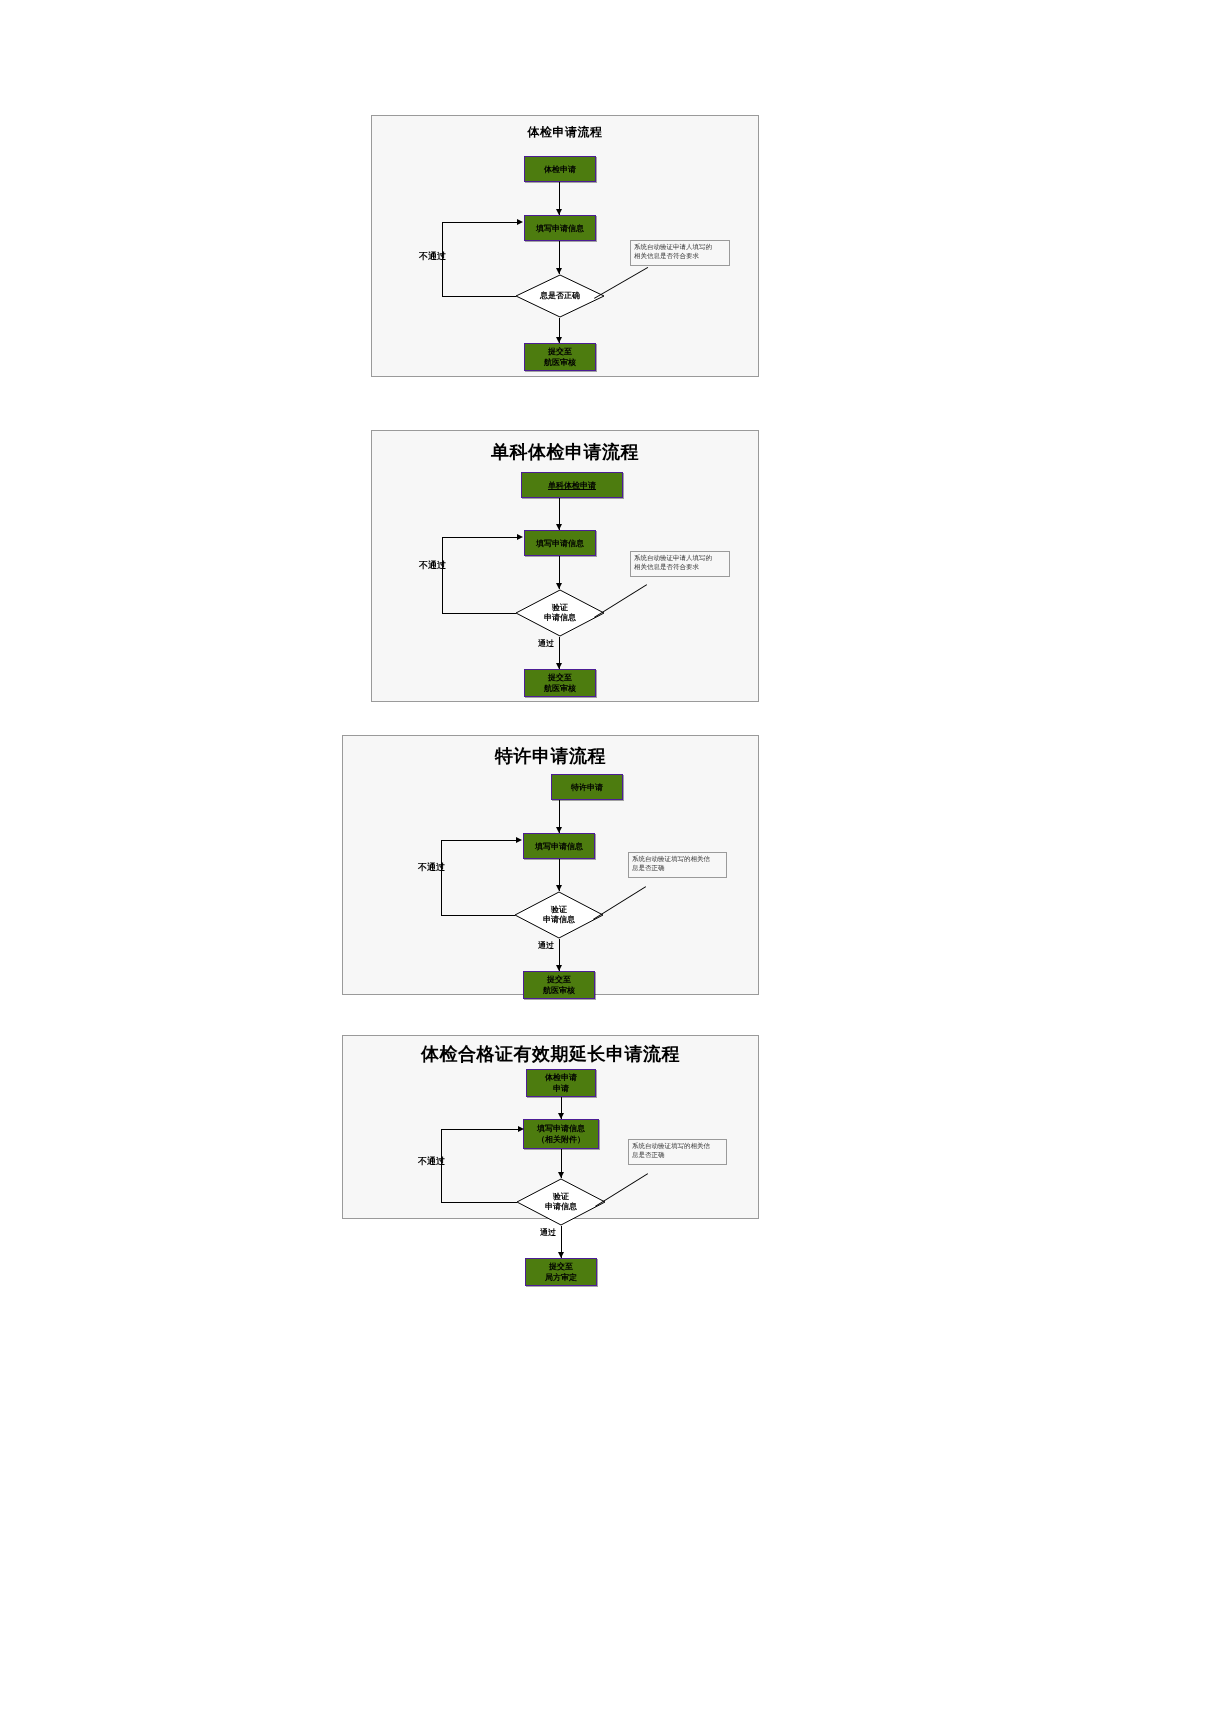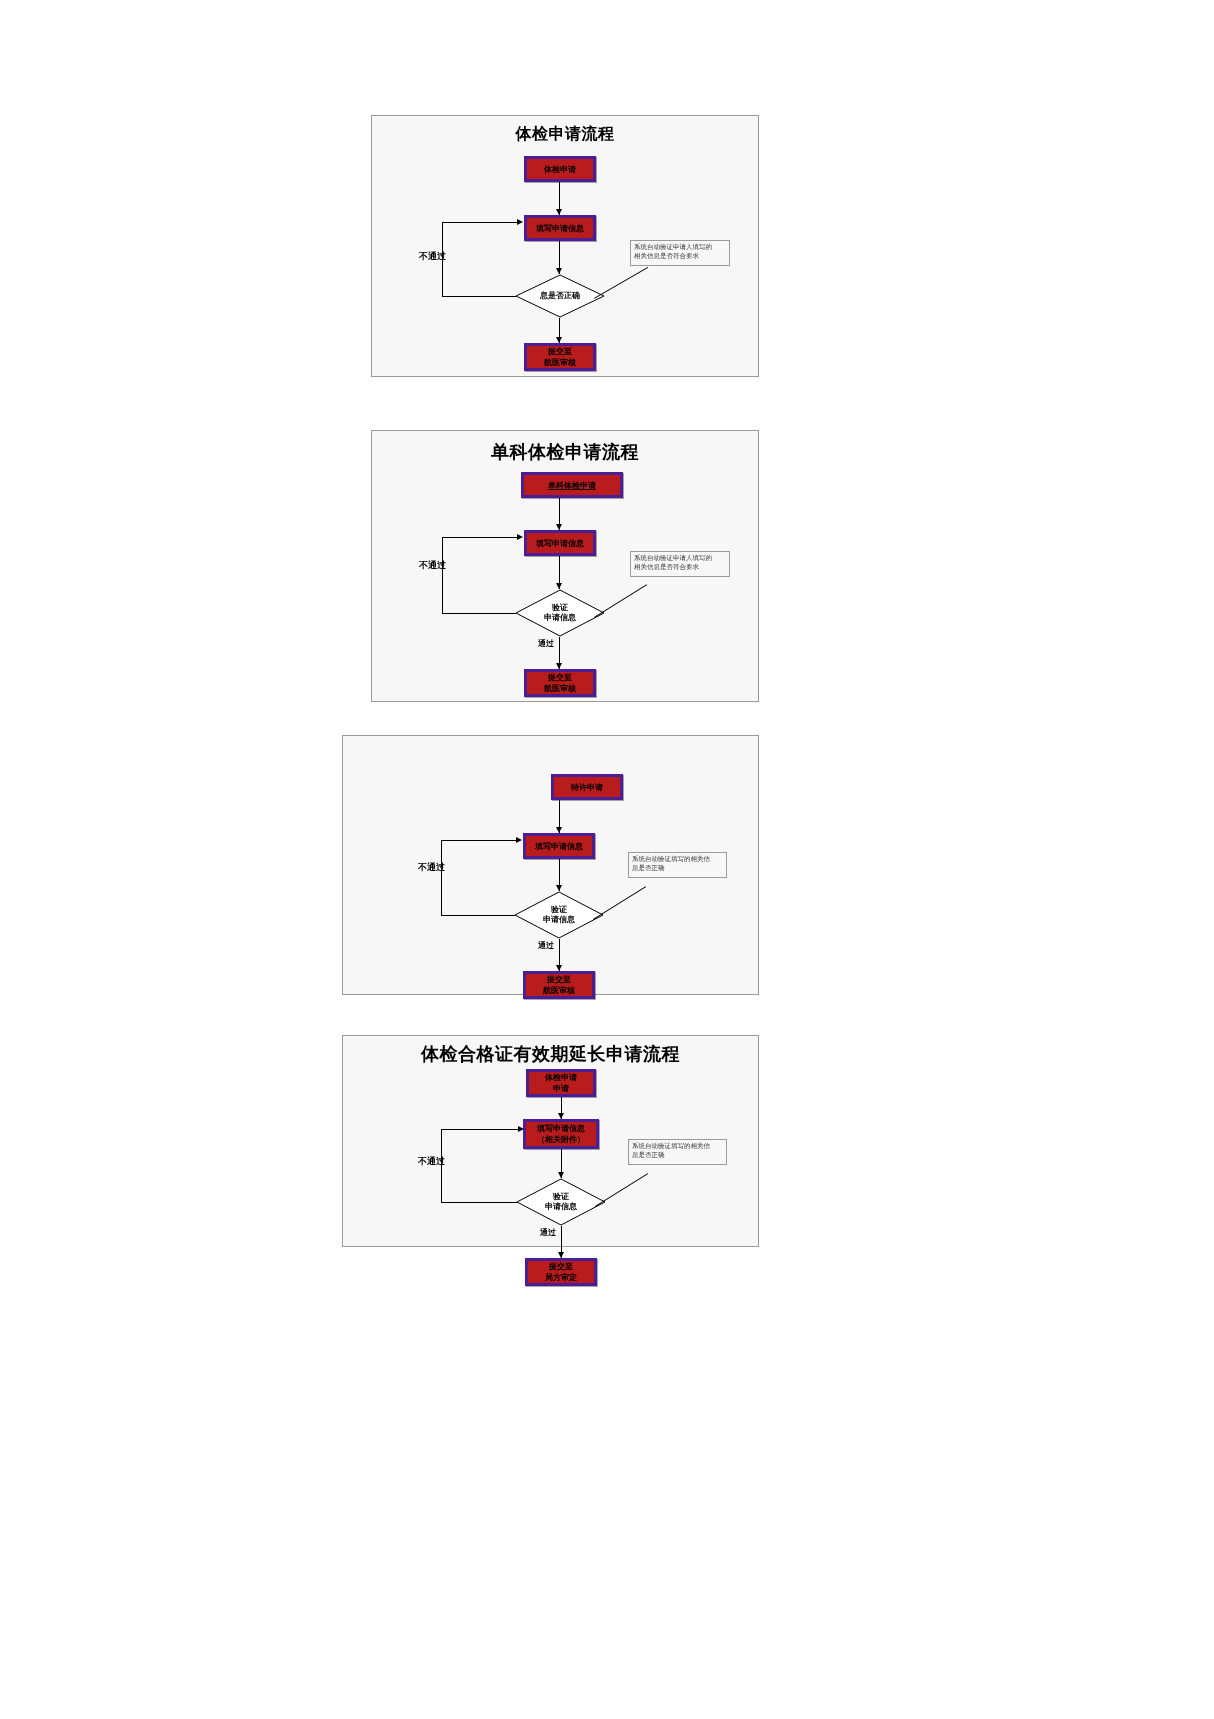--- a/index.html
+++ b/index.html
@@ -38,22 +38,22 @@
     font-weight: bold;
     color: #000;
     font-family: "DejaVu Serif", "Liberation Serif", serif;
     letter-spacing: 0.5px;
     white-space: nowrap;
   }
 
   
   .node {
     position: absolute;
-    background: #b91c1c;
-    border: 3px solid #4c1d95;
+    background: #4d7c0f;
+    border: 1px solid #4c1d95;
     box-sizing: border-box;
     display: flex;
     align-items: center;
     justify-content: center;
     text-align: center;
     font-weight: bold;
     font-size: 8px;
     line-height: 11px;
     color: #000;
     font-family: "DejaVu Sans", "Liberation Sans", sans-serif;
@@ -142,21 +142,21 @@
     white-space: pre-line;
   }
 </style>
 </head>
 <body>
 
 <div class="page">
 
   <div class="diagram" style="left:371px; top:115px; width:388px; height:262px;">
 
-    <div class="title" style="top:8px; font-size:16px;">体检申请流程</div>
+    <div class="title" style="top:8px; font-size:12px;">体检申请流程</div>
 
     <div class="node" style="left:152px; top:40px; width:72px; height:26px;">体检申请</div>
 
     <div class="vline" style="left:187px; top:66px; height:33px;"></div>
     <div class="arrow-down" style="left:184px; top:93px;"></div>
 
     <div class="node" style="left:152px; top:99px; width:72px; height:26px;">填写申请信息</div>
 
     <div class="vline" style="left:187px; top:125px; height:33px;"></div>
     <div class="arrow-down" style="left:184px; top:152px;"></div>
@@ -222,20 +222,21 @@
 航医审核</div>
 
     <div class="diag" style="left:222px; top:186px; width:62px; transform:rotate(-32deg);"></div>
 
     <div class="callout" style="left:258px; top:120px; width:100px; height:26px;">系统自动验证申请人填写的
 相关信息是否符合要求</div>
   </div>
 
   <div class="diagram" style="left:342px; top:735px; width:417px; height:260px;">
 
+    <div class="title" style="top:8px; font-size:18px;">特许申请流程</div>
 
     <div class="node" style="left:180px; top:38px; width:72px; height:26px;margin-left:28px;">特许申请</div>
 
     <div class="vline" style="left:216px; top:64px; height:33px;"></div>
     <div class="arrow-down" style="left:213px; top:91px;"></div>
 
     <div class="node" style="left:180px; top:97px; width:72px; height:26px;">填写申请信息</div>
 
     <div class="vline" style="left:216px; top:123px; height:32px;"></div>
     <div class="arrow-down" style="left:213px; top:149px;"></div>
@@ -260,21 +261,21 @@
 
     <div class="node" style="left:180px; top:235px; width:72px; height:28px; white-space:pre-line;">提交至
 航医审核</div>
 
     <div class="diag" style="left:250px; top:183px; width:62px; transform:rotate(-32deg);"></div>
 
     <div class="callout" style="left:285px; top:116px; width:99px; height:26px;">系统自动验证填写的相关信
 息是否正确</div>
   </div>
 
-  <div class="diagram" style="left:342px; top:1035px; width:417px; height:212px;">
+  <div class="diagram" style="left:342px; top:1035px; width:417px; height:184px;">
 
     <div class="title" style="top:6px; font-size:18px;">体检合格证有效期延长申请流程</div>
 
     <div class="node" style="left:183px; top:33px; width:70px; height:28px; white-space:pre-line;">体检申请
 申请</div>
 
     <div class="vline" style="left:218px; top:61px; height:22px;"></div>
     <div class="arrow-down" style="left:215px; top:77px;"></div>
 
     <div class="node" style="left:180px; top:83px; width:76px; height:30px; white-space:pre-line;">填写申请信息

